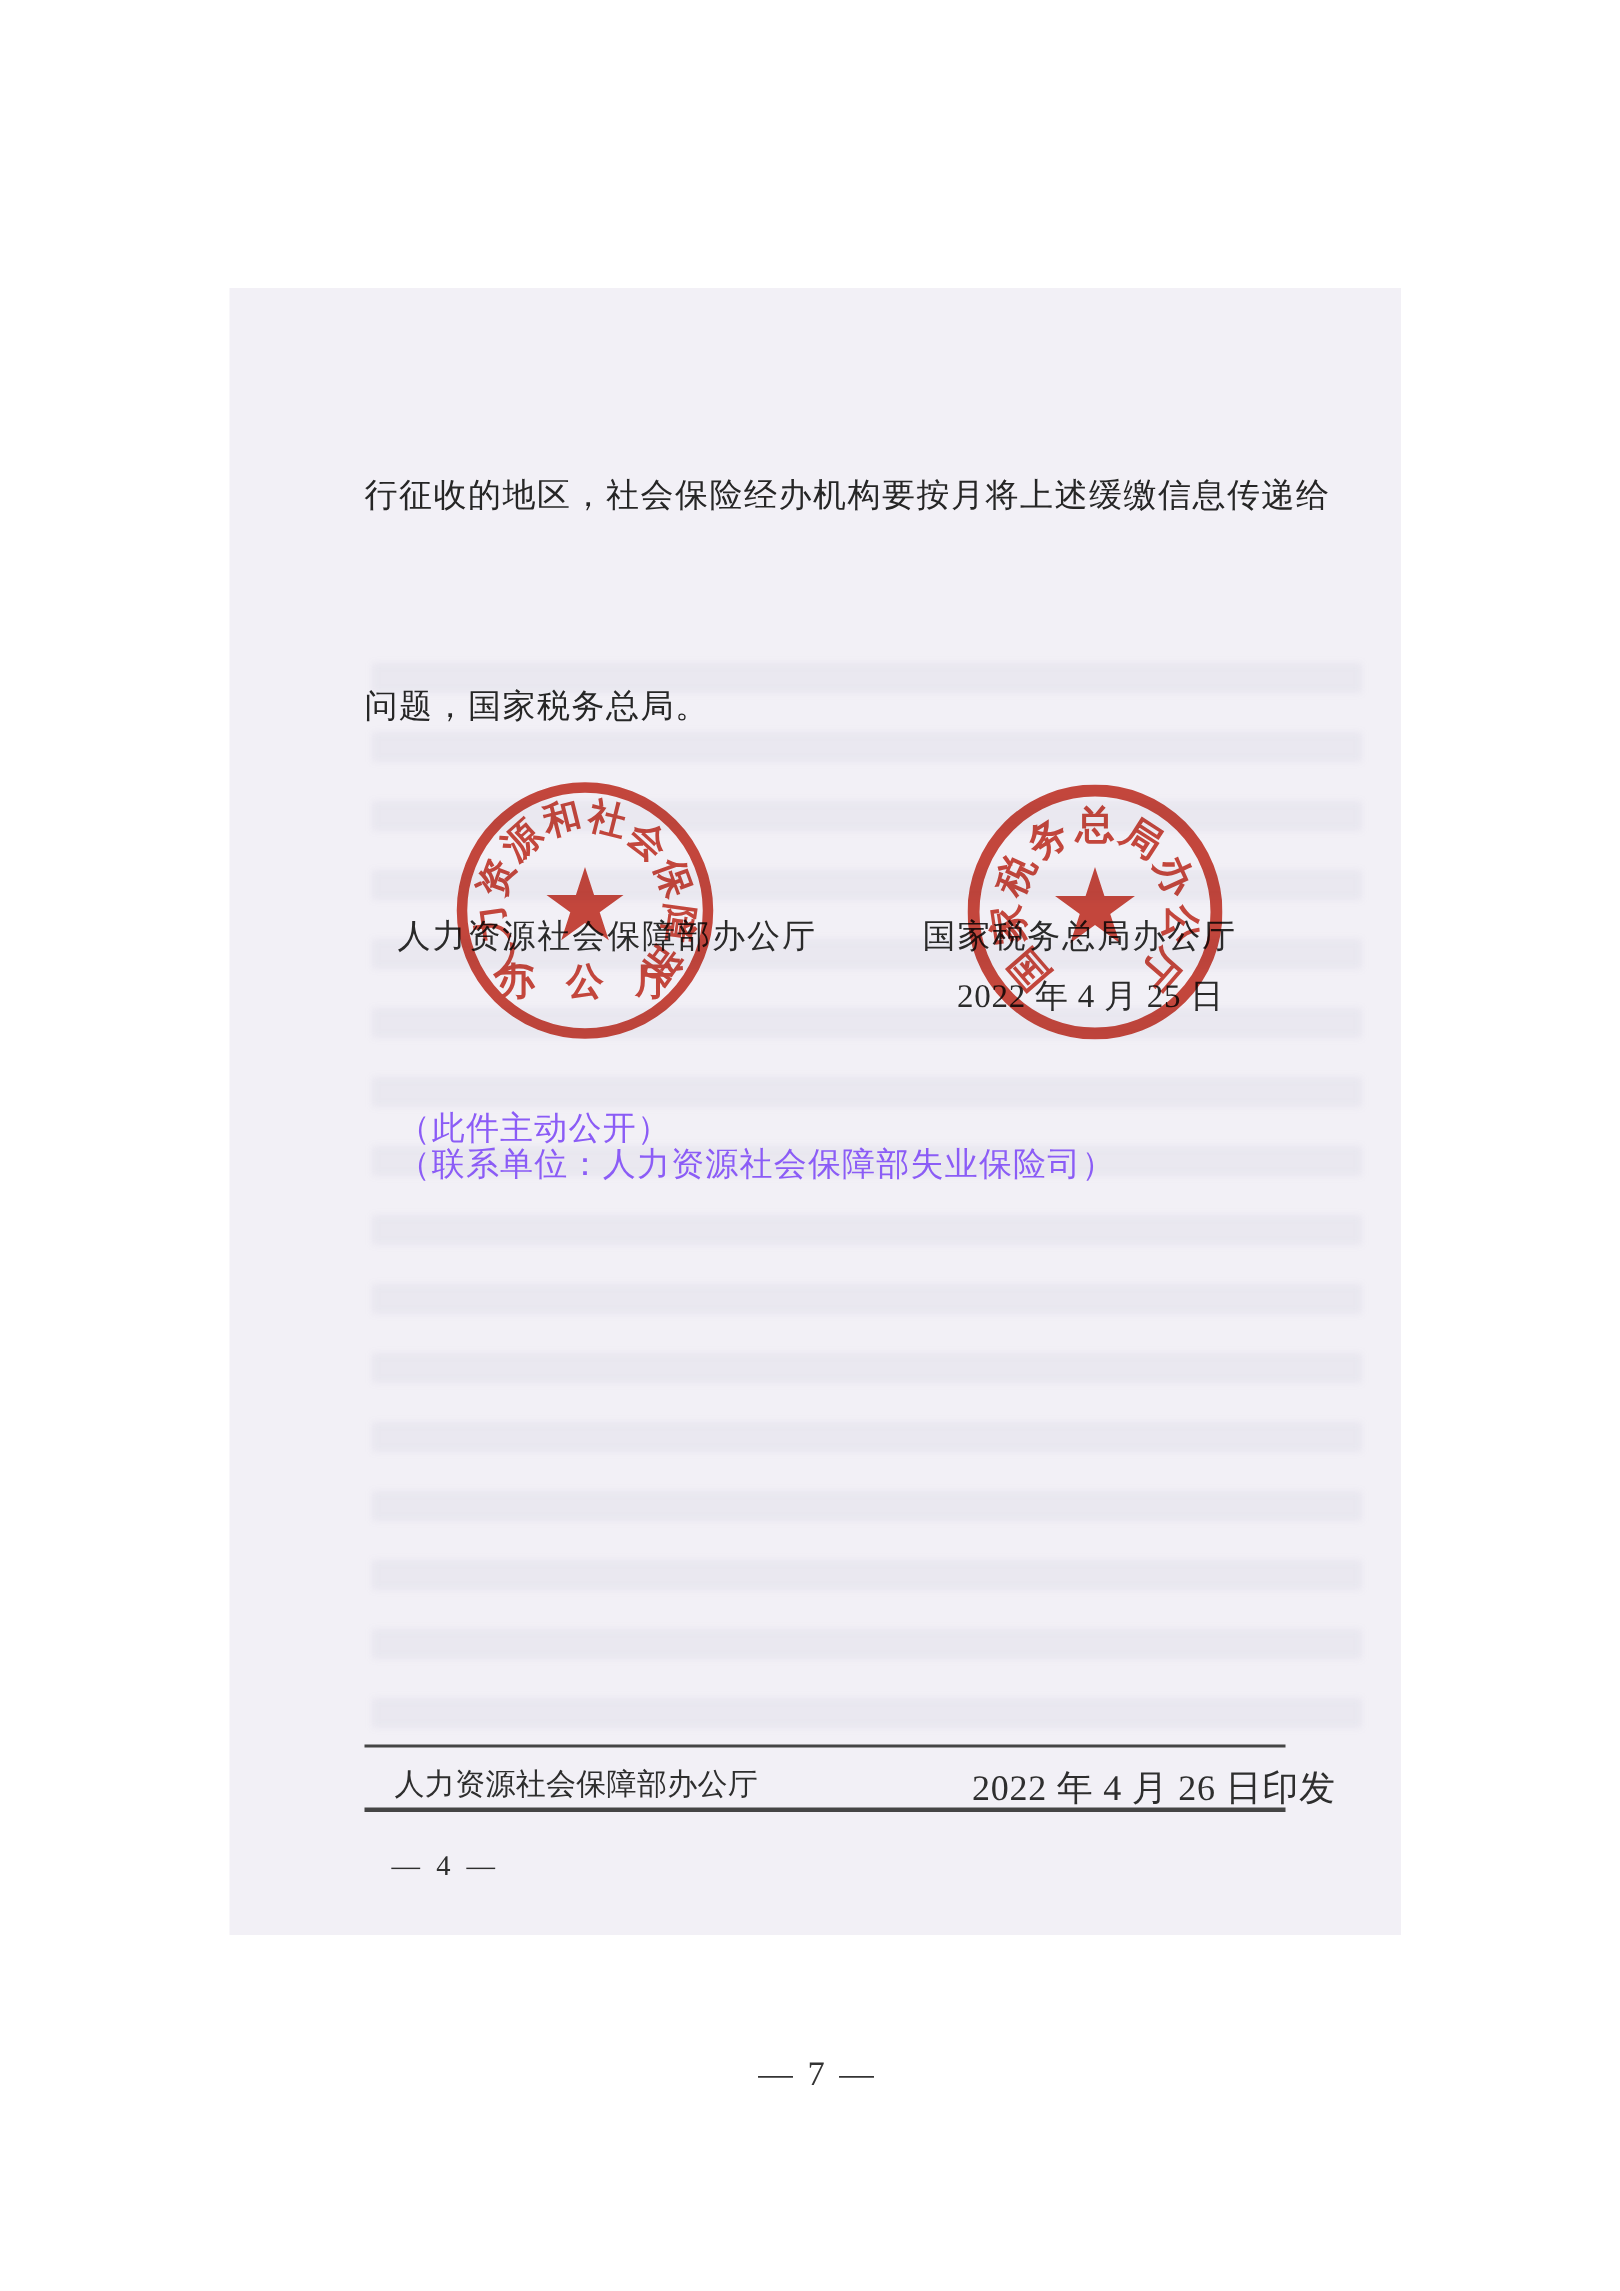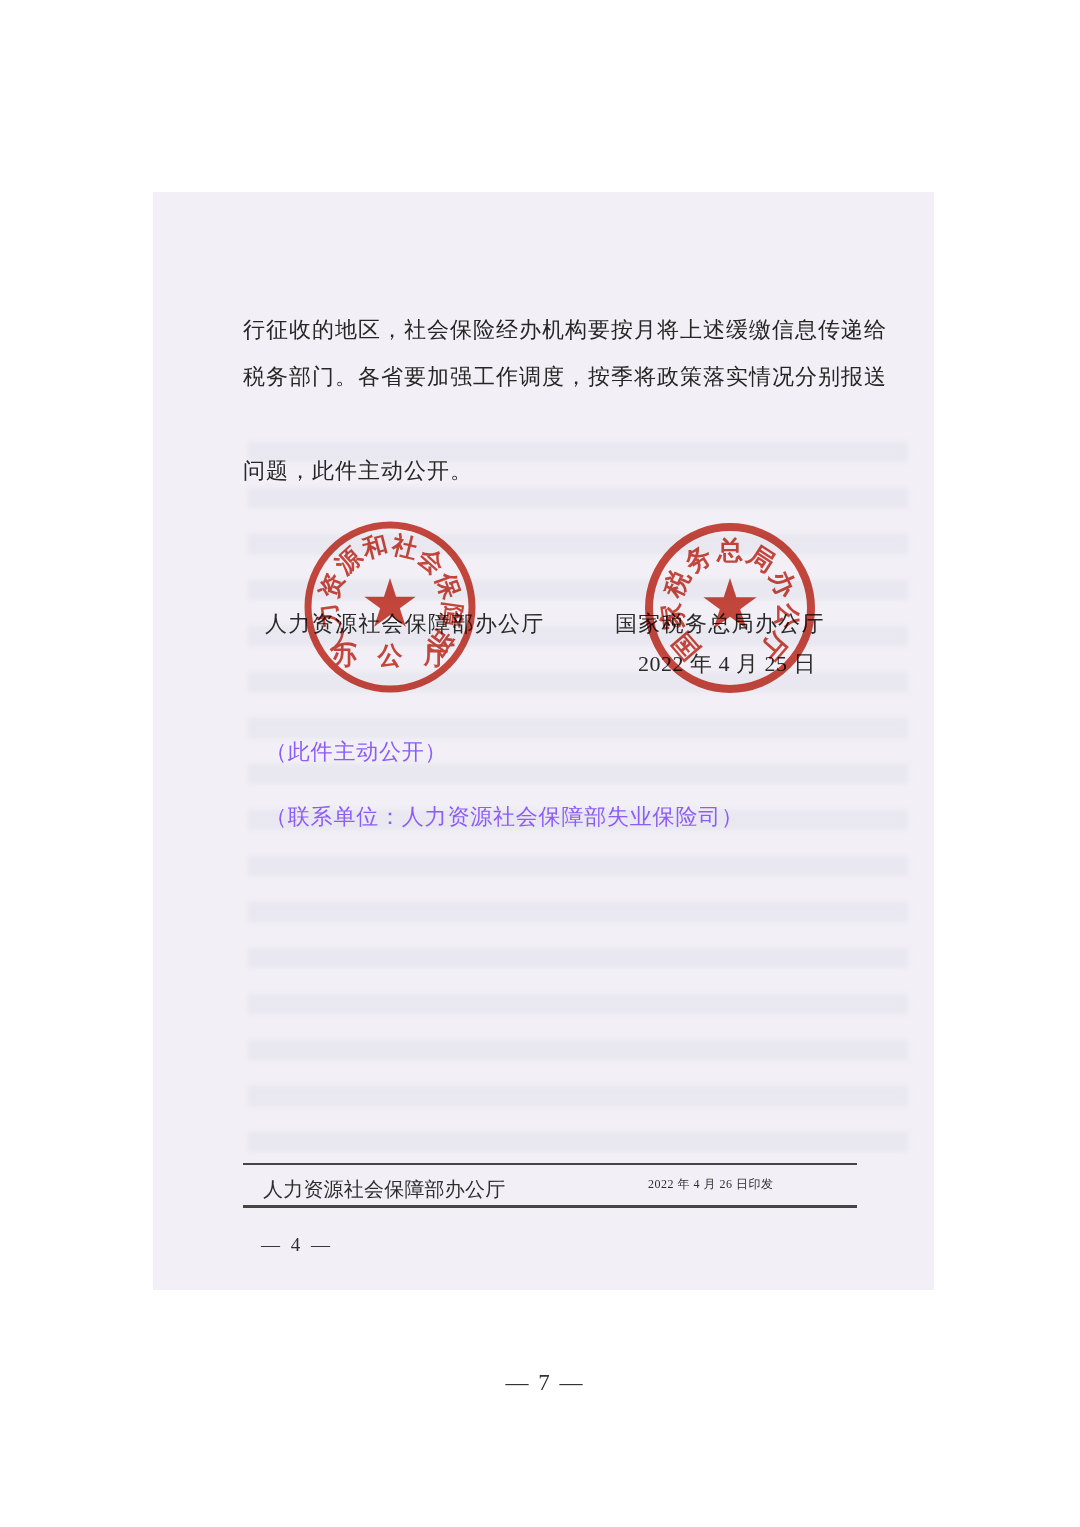--- a/index.html
+++ b/index.html
@@ -42,42 +42,41 @@
     color:#8b5cf6;
   }
   .rule{
     position:absolute;left:90px;width:614px;background:#454545;
   }
   .footer-issuer{
     position:absolute;left:110px;top:984px;font-size:20px;letter-spacing:0.2px;white-space:nowrap;
     color:#2e2e2e;
   }
   .footer-date{
-    position:absolute;left:495px;top:984px;font-size:12px;letter-spacing:0.5px;white-space:nowrap;
+    position:absolute;left:495px;top:984px;font-size:24px;letter-spacing:0.5px;white-space:nowrap;
     color:#2e2e2e;
   }
   .page-num-inner{
     position:absolute;left:108px;top:1042px;font-size:19px;letter-spacing:3px;white-space:nowrap;
     color:#2e2e2e;
   }
   .page-num-bottom{
     position:absolute;left:0;top:1370px;width:1090px;text-align:center;
     font-size:23px;letter-spacing:2px;color:#333;
   }
 </style>
 </head>
 <body>
 
 <div class="scan">
 
   <div class="bleed"></div>
 
   <div class="body-line" style="top:125px">行征收的地区，社会保险经办机构要按月将上述缓缴信息传递给</div>
-  <div class="body-line" style="top:172px">税务部门。各省要加强工作调度，按季将政策落实情况分别报送</div>
-  <div class="body-line" style="top:266px">问题，此件主动公开。</div>
+  <div class="body-line" style="top:266px">问题，国家税务总局。</div>
 
   <div class="sig" style="left:112px;top:419px">人力资源社会保障部办公厅</div>
   <div class="sig" style="left:462px;top:419px">国家税务总局办公厅</div>
   <div class="date-line" style="left:485px;top:459px">2022 年 4 月 25 日</div>
 
   <div class="seal" style="left:151px;top:329px"><svg width="172" height="172" viewBox="0 0 172 172">
         <circle cx="86" cy="86" r="82" fill="none" stroke="#c93629" stroke-width="7"></circle>
         <polygon points="86.00,57.00 92.06,75.66 111.68,75.66 95.81,87.19 101.87,105.84 86.00,94.31 70.13,105.84 76.19,87.19 60.32,75.66 79.94,75.66" fill="#c93629"></polygon>
         <text x="35.840946348753256" y="122.44268564213333" fill="#c93629" font-size="25" text-anchor="middle" dominant-baseline="central" transform="rotate(-126.0 35.8 122.4)">人</text>
         <text x="24.60337973802264" y="94.62873225952406" fill="#c93629" font-size="25" text-anchor="middle" dominant-baseline="central" transform="rotate(-98.0 24.6 94.6)">力</text>
@@ -101,21 +100,21 @@
         <text x="32.222246289160495" y="60.94779192593815" fill="#c93629" font-size="26" text-anchor="middle" dominant-baseline="central" transform="rotate(-65.5 32.2 60.9)">税</text>
         <text x="53.623480660656355" y="36.219737248065236" fill="#c93629" font-size="26" text-anchor="middle" dominant-baseline="central" transform="rotate(-32.8 53.6 36.2)">务</text>
         <text x="85" y="27" fill="#c93629" font-size="26" text-anchor="middle" dominant-baseline="central" transform="rotate(0.0 85.0 27.0)">总</text>
         <text x="116.37651933934364" y="36.219737248065236" fill="#c93629" font-size="26" text-anchor="middle" dominant-baseline="central" transform="rotate(32.8 116.4 36.2)">局</text>
         <text x="137.7777537108395" y="60.94779192593815" fill="#c93629" font-size="26" text-anchor="middle" dominant-baseline="central" transform="rotate(65.5 137.8 60.9)">办</text>
         <text x="142.3997804355409" y="93.3225720754884" fill="#c93629" font-size="26" text-anchor="middle" dominant-baseline="central" transform="rotate(98.3 142.4 93.3)">公</text>
         <text x="128.77315565292076" y="123.05142368144944" fill="#c93629" font-size="26" text-anchor="middle" dominant-baseline="central" transform="rotate(131.0 128.8 123.1)">厅</text>
       </svg></div>
 
   <div class="note" style="top:547px">（此件主动公开）</div>
-  <div class="note" style="top:612px">（联系单位：人力资源社会保障部失业保险司）</div>
+  <div class="note" style="top:571px">（联系单位：人力资源社会保障部失业保险司）</div>
 
   <div class="rule" style="top:971px;height:2px"></div>
   <div class="footer-issuer">人力资源社会保障部办公厅</div>
   <div class="footer-date">2022 年 4 月 26 日印发</div>
   <div class="rule" style="top:1013px;height:2.5px"></div>
   <div class="page-num-inner">— 4 —</div>
 
 </div>
 
 <div class="page-num-bottom">— 7 —</div>

